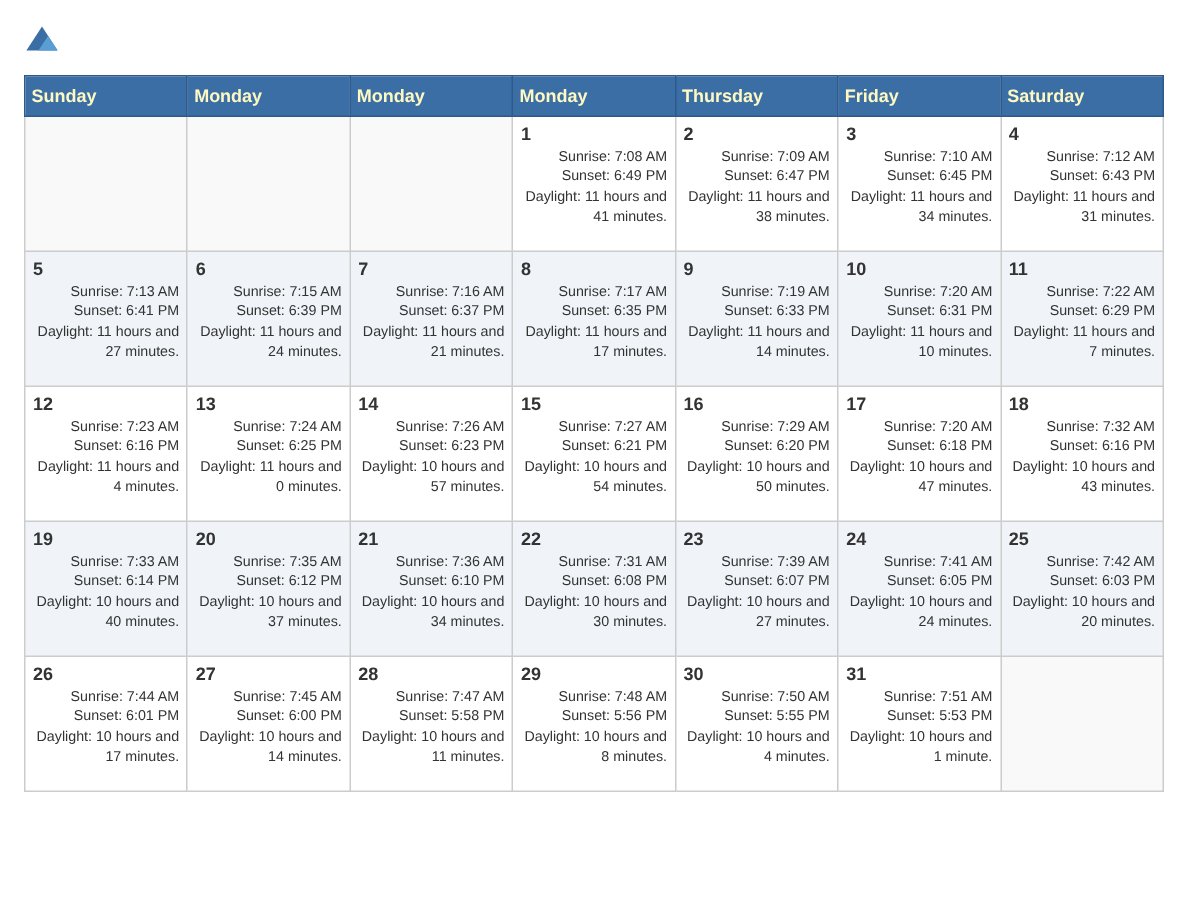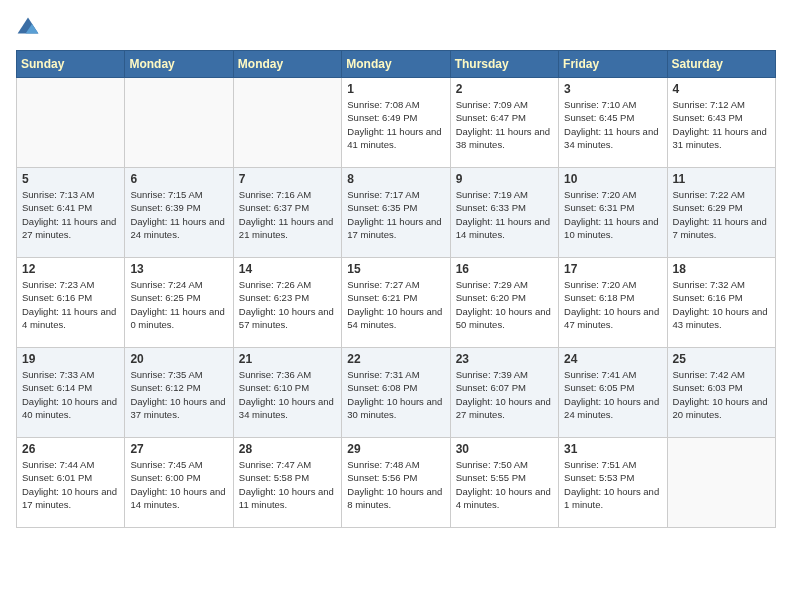--- a/index.html
+++ b/index.html
@@ -77,20 +77,21 @@
     .day-num {
       font-weight: bold;
       font-size: 12px;
       margin-bottom: 2px;
       display: block;
     }
     .day-info {
       font-size: 9.5px;
       color: #333;
       line-height: 1.4;
+      text-align: right;
     }
     .row-alt td {
       background: #f0f4f8;
     }
   </style>
 </head>
 <body>
 
 <div class="header">
   <div class="logo">

